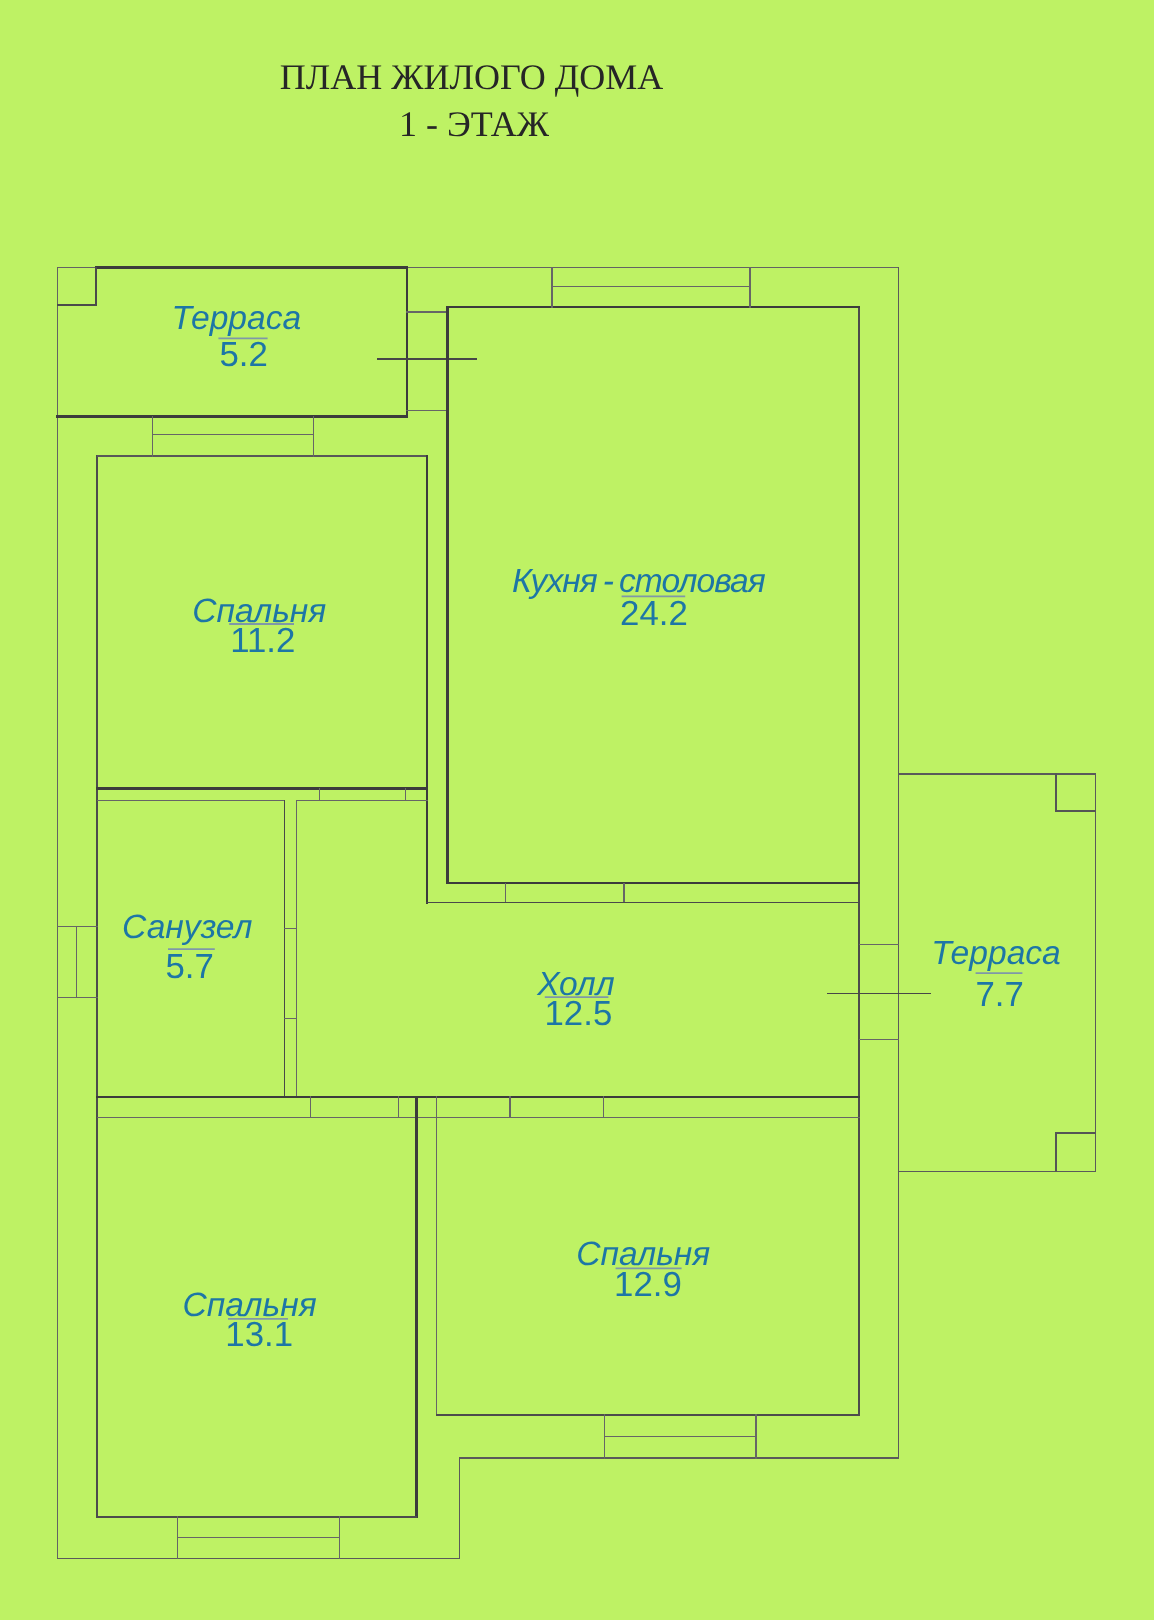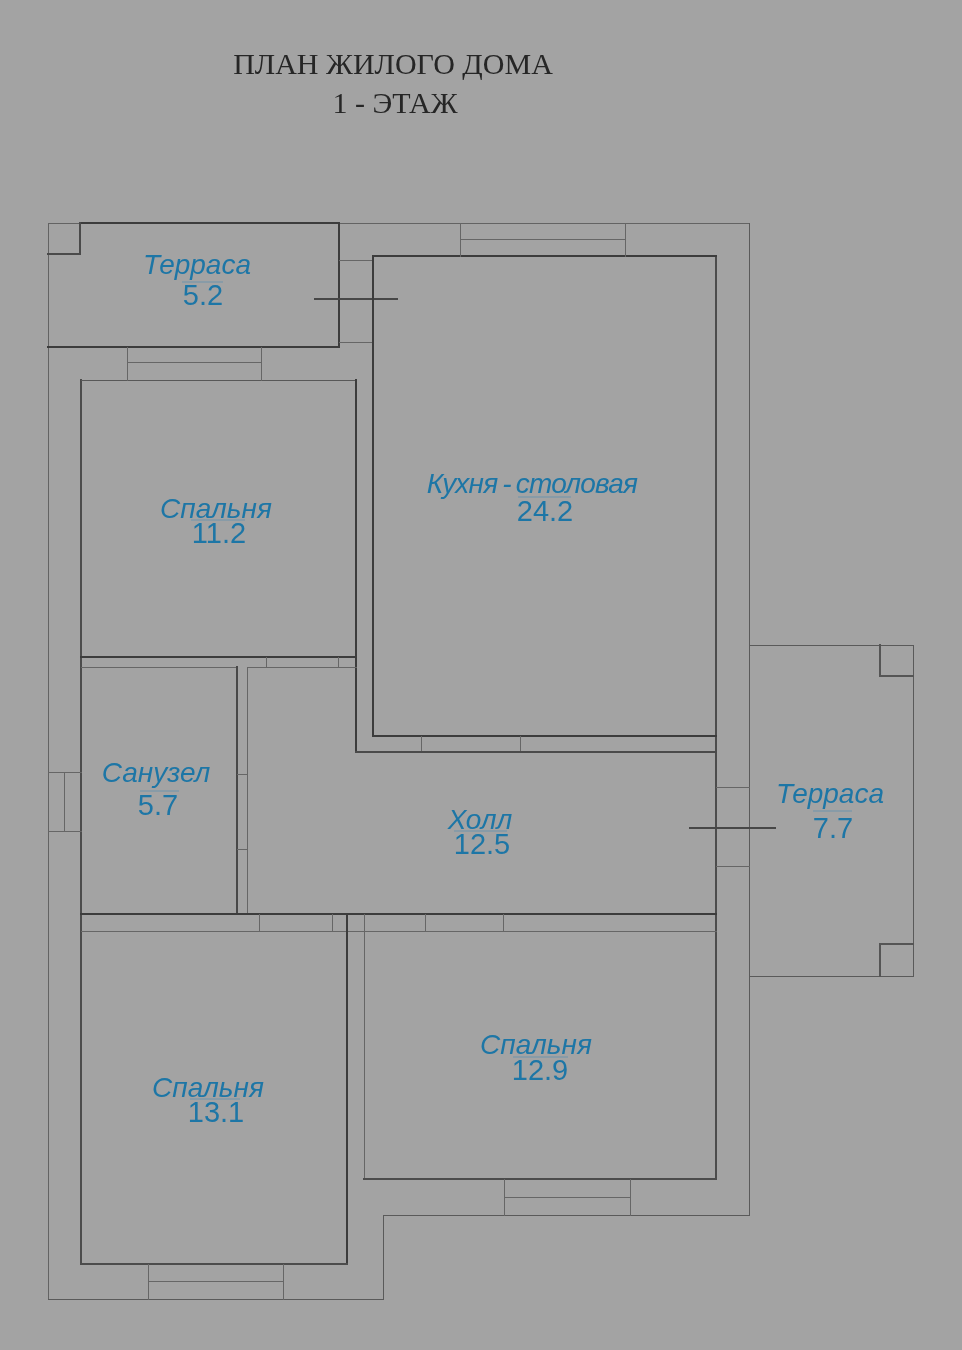--- a/index.html
+++ b/index.html
@@ -1,16 +1,16 @@
 <!DOCTYPE html>
 <html><head>
 <meta charset="utf-8">
 <style>
   html,body{margin:0;padding:0;background:#ffffff;}
-  .page{width:962px;height:1350px;position:relative;background:#a3a3a3;overflow:hidden;}
+  .page{width:962px;height:1350px;position:relative;background:#bef264;overflow:hidden;}
   text{font-family:"Liberation Sans",sans-serif;}
   .t{fill:#1d76a6;font-size:28px;font-style:italic;}
   .n{fill:#1d76a6;font-size:29px;}
   .title{font-family:"Liberation Serif",serif;fill:#262626;font-size:30px;}
 </style>
 </head>
 <body>
 <div class="page">
 <svg width="962" height="1350" viewBox="0 0 962 1350" xmlns="http://www.w3.org/2000/svg">
 

